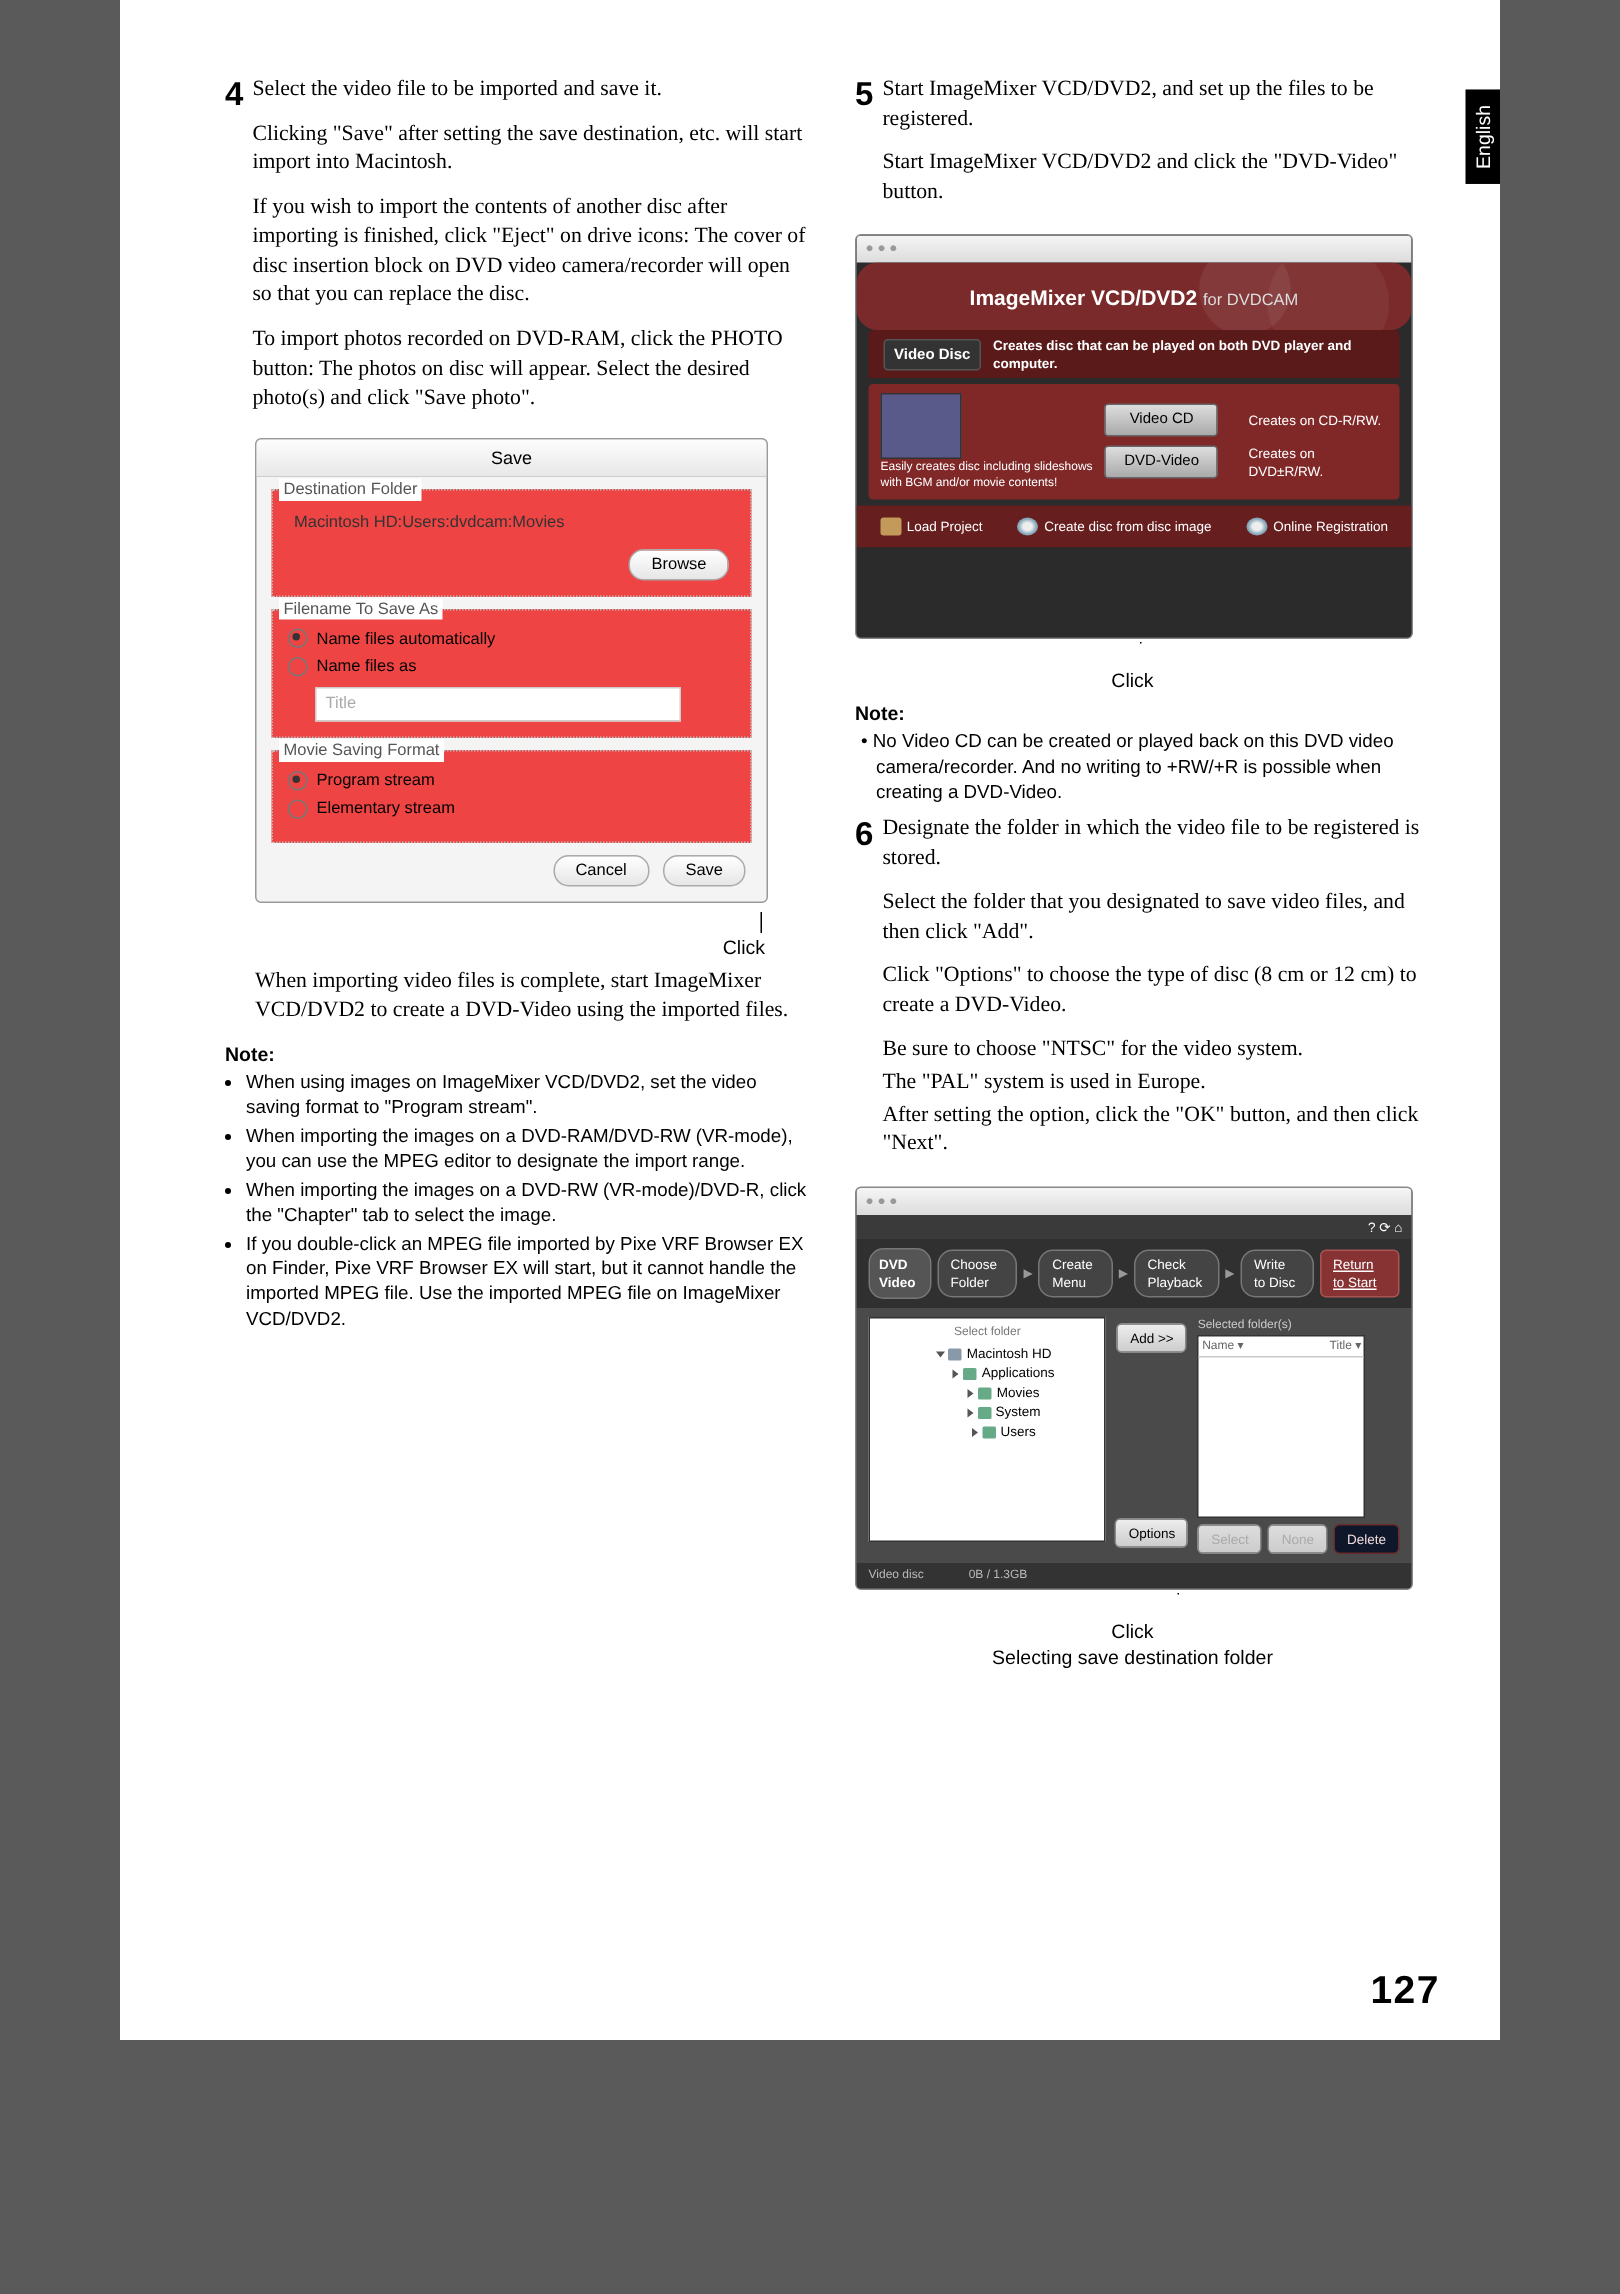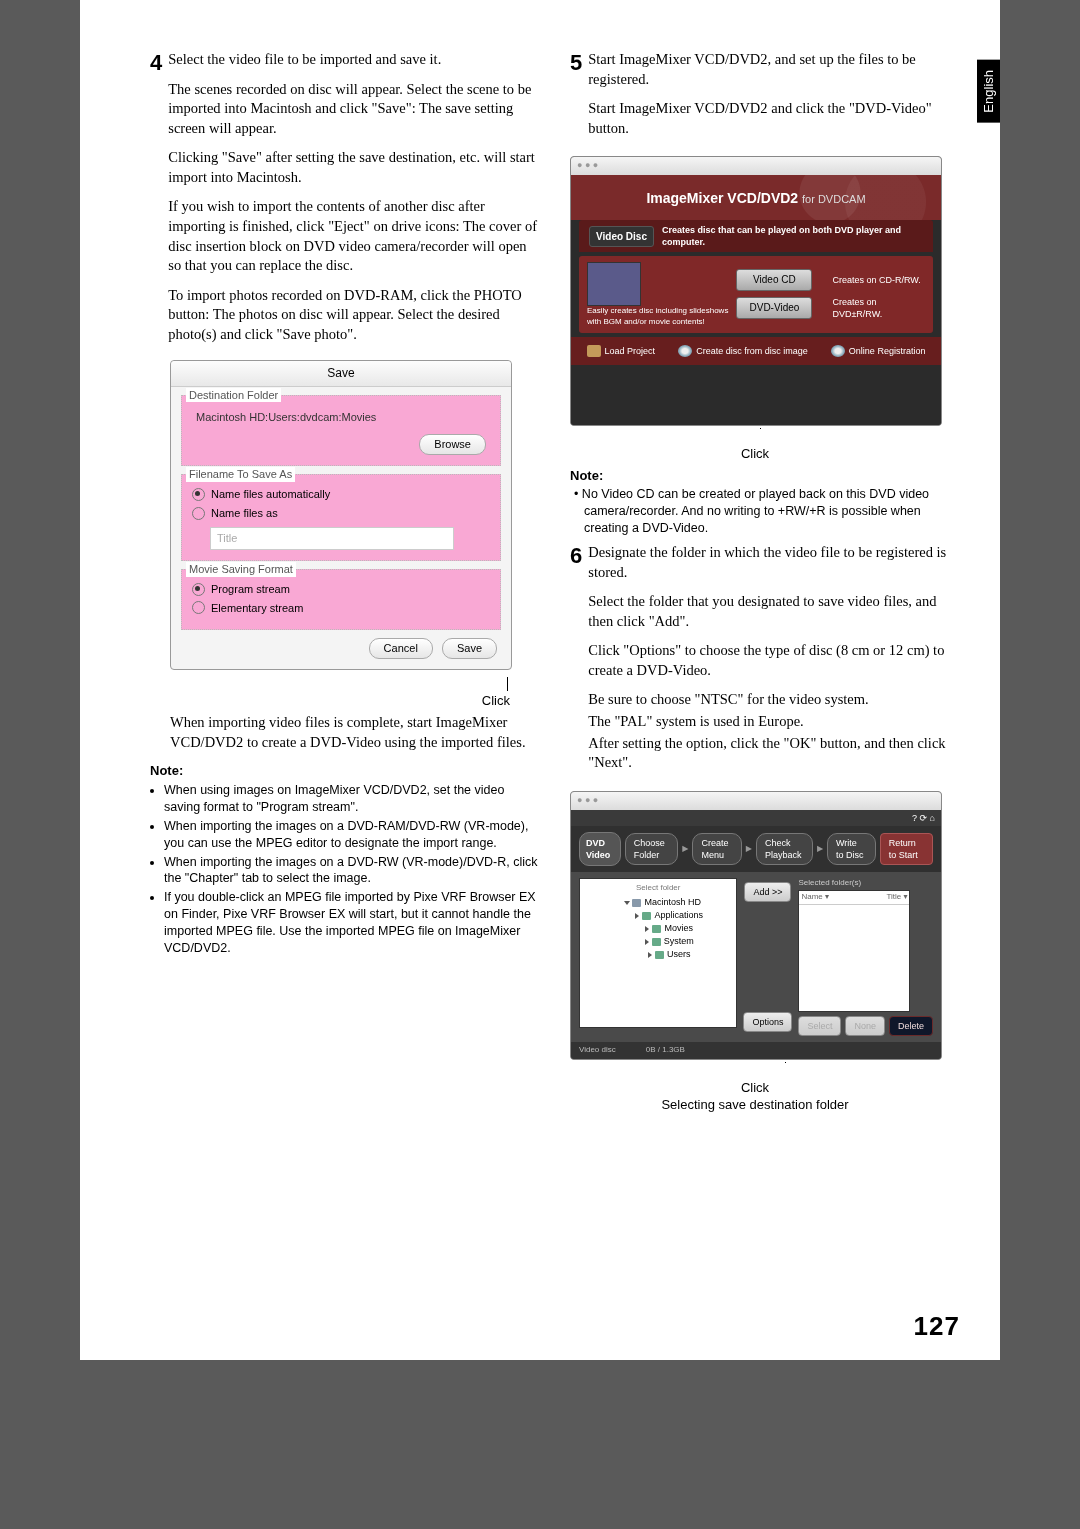--- a/index.html
+++ b/index.html
@@ -112,21 +112,21 @@
     font-size: 12px;
     border-bottom: 1px solid #ccc;
     background: linear-gradient(#fdfdfd,#e8e8e8);
     border-radius: 4px 4px 0 0;
   }
   .fieldset {
     margin: 8px 10px;
     padding: 8px 10px 10px 10px;
     border: 1px dotted #bbb;
     position: relative;
-    background: #f9a8d4;
+    background: #ef4444;
     font-size: 11px;
   }
   .fieldset .legend {
     position: absolute;
     top: -8px;
     left: 4px;
     background: #fff;
     padding: 0 3px;
     color: #555;
     font-size: 11px;
@@ -177,20 +177,21 @@
     padding: 2px 6px;
     font-size: 9px;
     color: #999;
   }
   .imx-top {
     background: #7a2a2a;
     background-image:
       radial-gradient(circle at 70% 40%, rgba(255,255,255,0.07) 30px, transparent 31px),
       radial-gradient(circle at 85% 60%, rgba(255,255,255,0.05) 40px, transparent 41px);
     padding: 14px 0 12px 0;
+    border-radius: 14px;
   }
   .imx-logo {
     color: #fff;
     text-align: center;
     font-size: 14px;
     font-weight: bold;
   }
   .imx-logo small { font-weight: normal; font-size: 11px; color: #ddd; }
   .imx-row {
     display: flex;
@@ -275,20 +276,21 @@
     background: #444;
   }
   .ch-oblong.logo { background: #555; font-weight: bold; padding: 4px 6px; }
   .ch-return {
     margin-left: auto;
     background: #833;
     border: 1px solid #a55;
     border-radius: 4px;
     padding: 3px 8px;
     font-size: 9px;
+    text-decoration: underline;
   }
   .arrow { font-size: 8px; color: #999; }
   .ch-body {
     display: flex;
     gap: 6px;
     padding: 6px 8px 6px 8px;
     background: #4a4a4a;
   }
   .tree {
     background: #fff;
@@ -341,21 +343,20 @@
   <div class="lang-tab">English</div>
 
   <div class="cols">
 
     <div class="col">
 
       <div class="step">
         <div class="step-num">4</div>
         <div class="step-body">
           <p class="para">Select the video file to be imported and save it.</p>
-          <p class="para">The scenes recorded on disc will appear. Select the scene to be imported into Macintosh and click "Save": The save setting screen will appear.</p>
           <p class="para">Clicking "Save" after setting the save destination, etc. will start import into Macintosh.</p>
           <p class="para">If you wish to import the contents of another disc after importing is finished, click "Eject" on drive icons: The cover of disc insertion block on DVD video camera/recorder will open so that you can replace the disc.</p>
           <p class="para">To import photos recorded on DVD-RAM, click the PHOTO button: The photos on disc will appear. Select the desired photo(s) and click "Save photo".</p>
         </div>
       </div>
 
       <div class="save-dialog">
         <div class="title">Save</div>
 
         <div class="fieldset">

